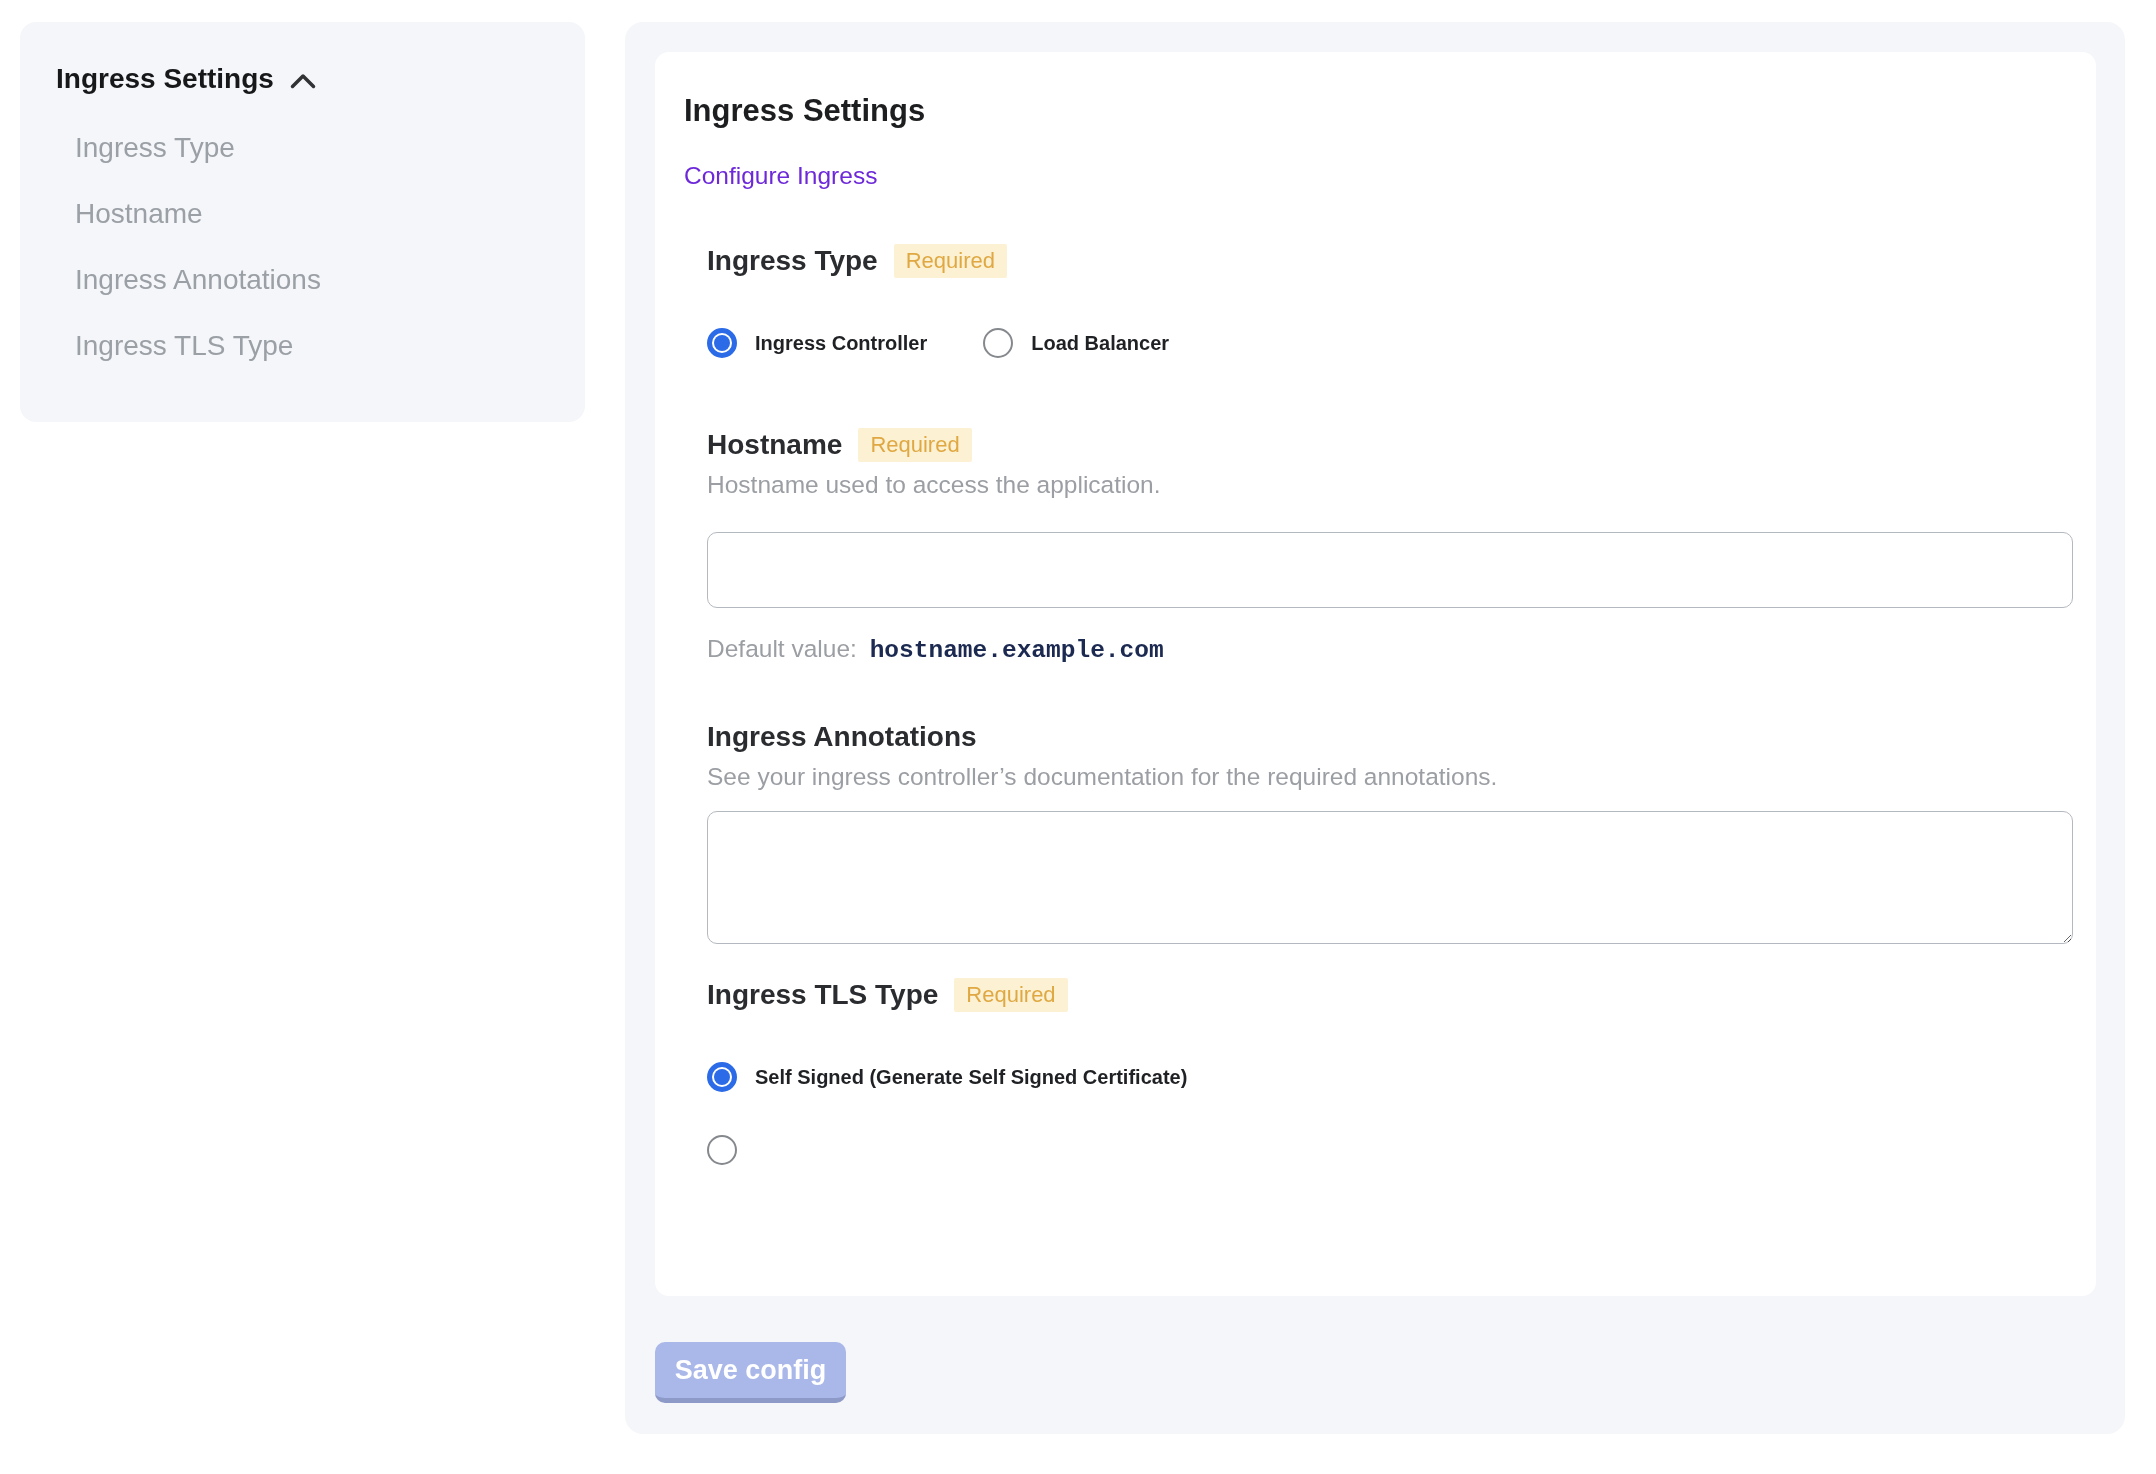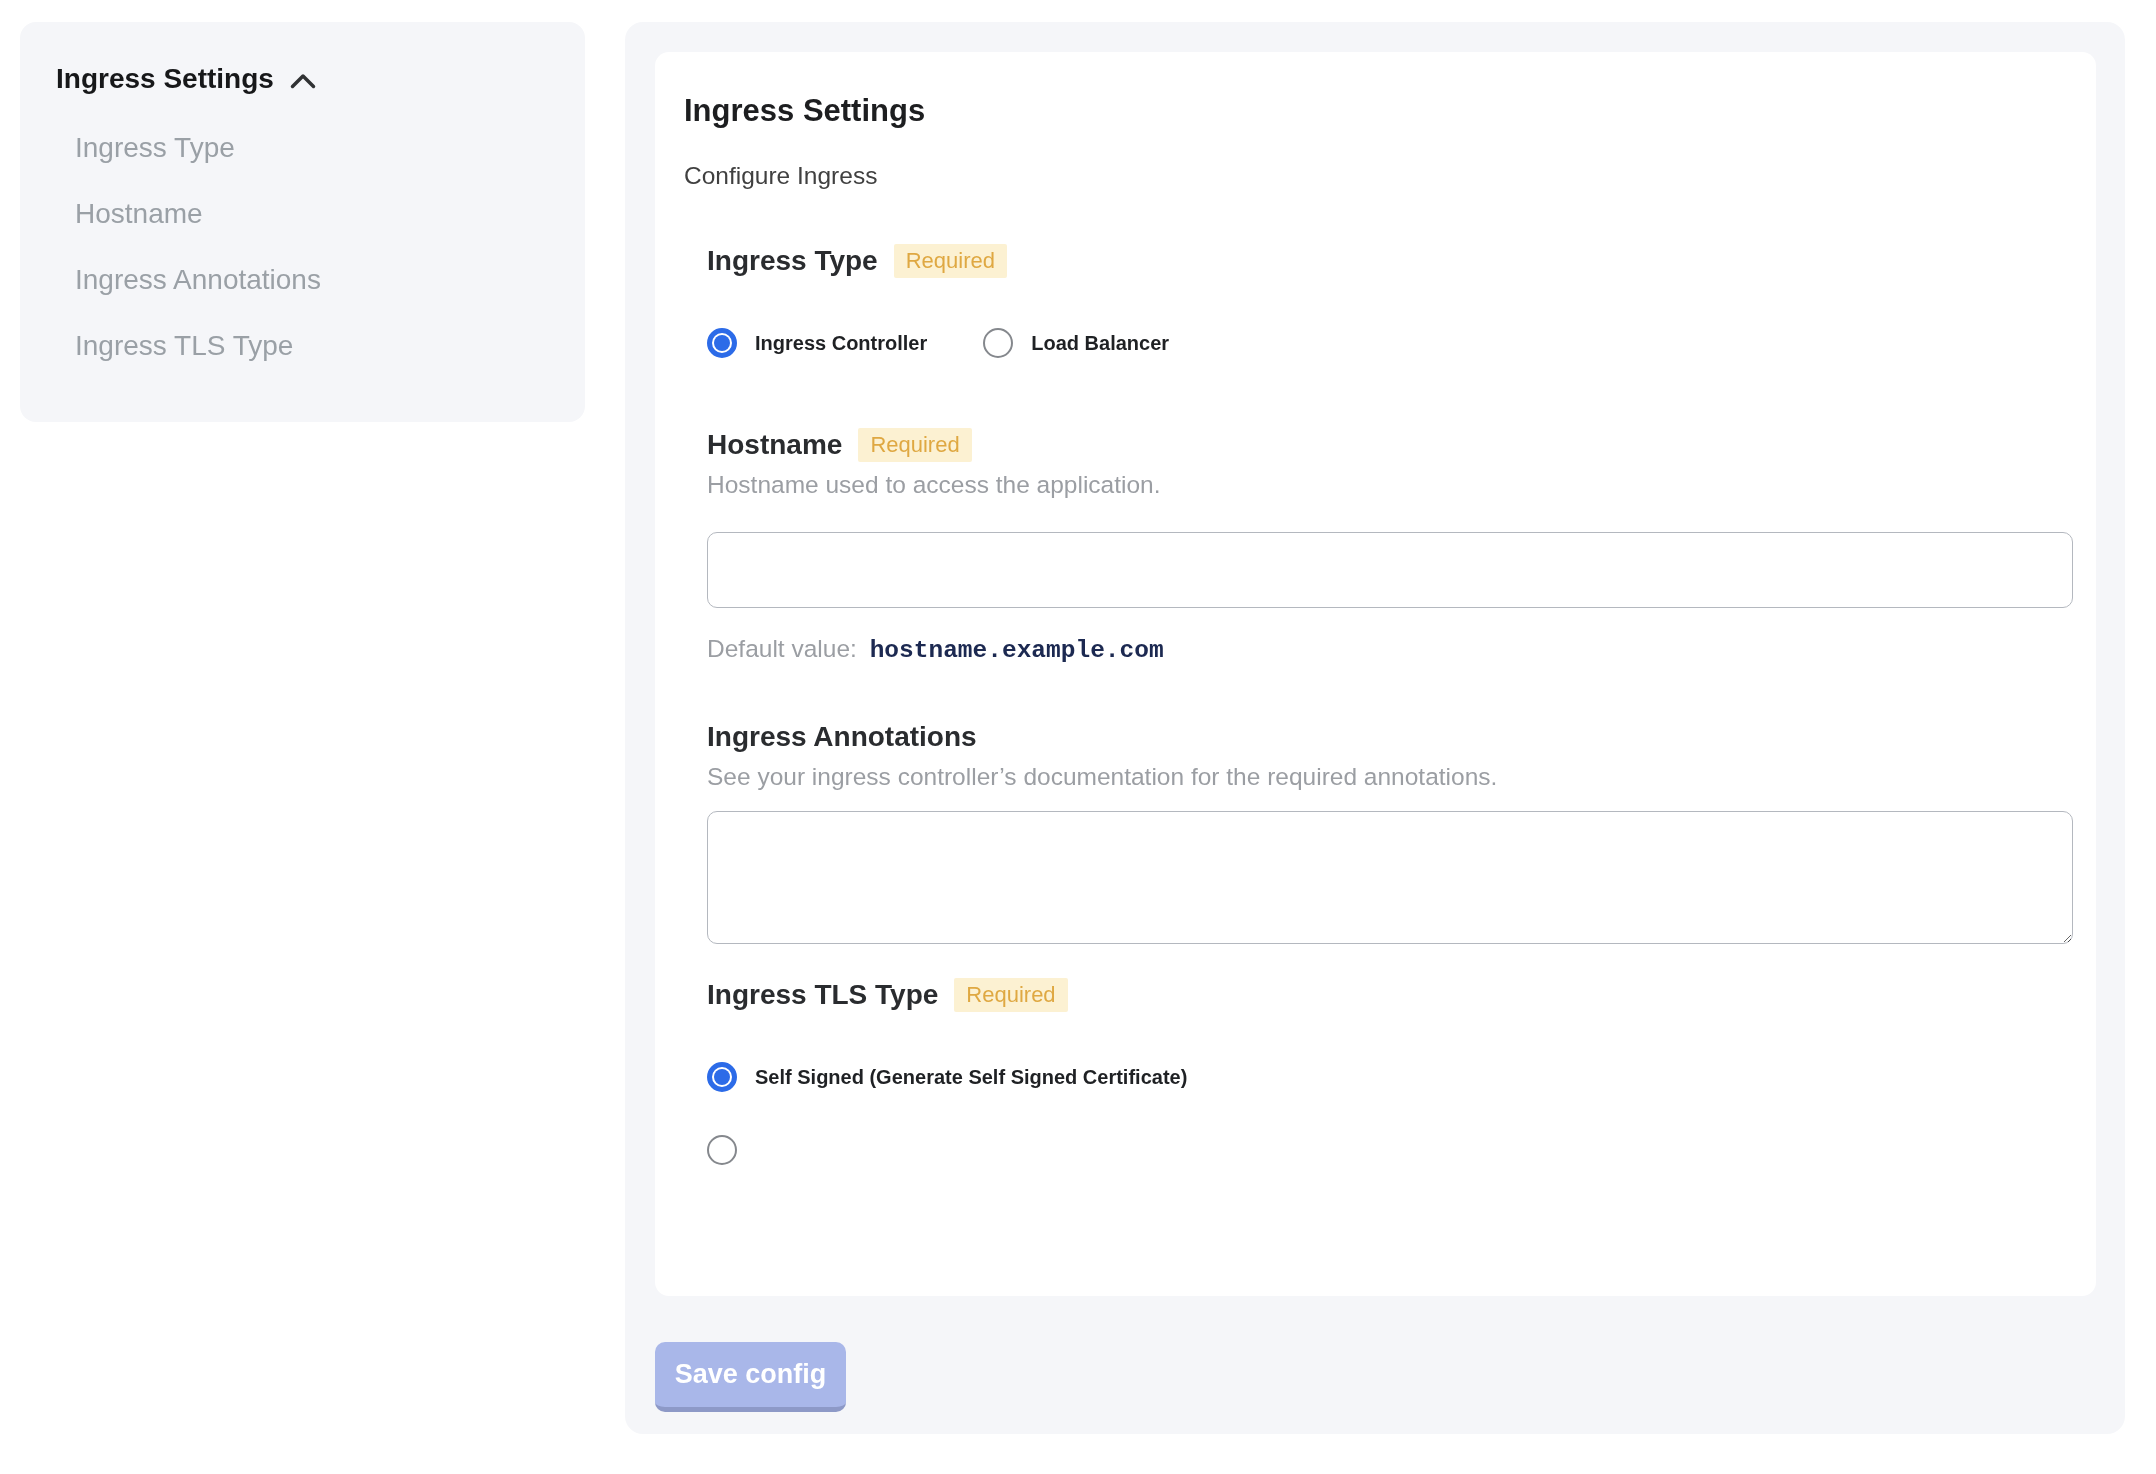--- a/index.html
+++ b/index.html
@@ -32,21 +32,21 @@
   .main-panel {
     position:absolute; left:625px; top:22px; width:1500px; height:1412px;
     background:#f5f6f9; border-radius:18px;
   }
   .settings-card {
     position:absolute; left:30px; top:30px; width:1441px; height:1244px;
     background:#ffffff; border-radius:14px;
     padding:40px 23px 0 29px;
   }
   .page-title { font-size:31px; font-weight:700; color:#1d1e20; line-height:37px; }
-  .page-subtitle { margin-top:32px; font-size:24.5px; color:#404040; line-height:30px; }
+  .page-subtitle { margin-top:32px; font-size:24.5px; color:#6d28d9; line-height:30px; }
 
   .sections { margin-top:52px; margin-left:23px; }
 
   .section-title-row { display:flex; align-items:center; gap:16px; }
   .section-title { font-size:28px; font-weight:600; color:#2a2c2f; line-height:36px; }
   .required-badge {
     background:#fcf1d2; color:#dfa842; font-size:22px; line-height:22px;
     padding:6px 12px; border-radius:2px; font-weight:400;
   }
   .section-desc { margin-top:6px; font-size:24.5px; color:#9b9ea3; line-height:31px; }
@@ -79,21 +79,21 @@
     border:1.5px solid #b4b8bf; border-radius:10px; background:#fff;
     resize:both; font-size:26px; padding:14px 20px; outline:none; color:#1f2124;
     font-family:inherit; max-width:1366px; min-width:200px;
   }
 
   .section-tls { margin-top:33px; }
   .tls-options { margin-top:46px; }
   .tls-options .radio-option + .radio-option { margin-top:40px; }
 
   .save-button {
-    position:absolute; left:30px; top:1320px; width:191px; height:70px;
+    position:absolute; left:30px; top:1320px; width:191px; height:61px;
     background:#a9b7e9; border:none; border-bottom:5px solid #8d99c7;
     border-radius:10px; color:#ffffff; font-size:27px; font-weight:700;
     font-family:inherit; cursor:pointer;
   }
 </style>
 </head>
 <body>
 
 <nav class="sidebar-card">
   <div class="sidebar-header">

